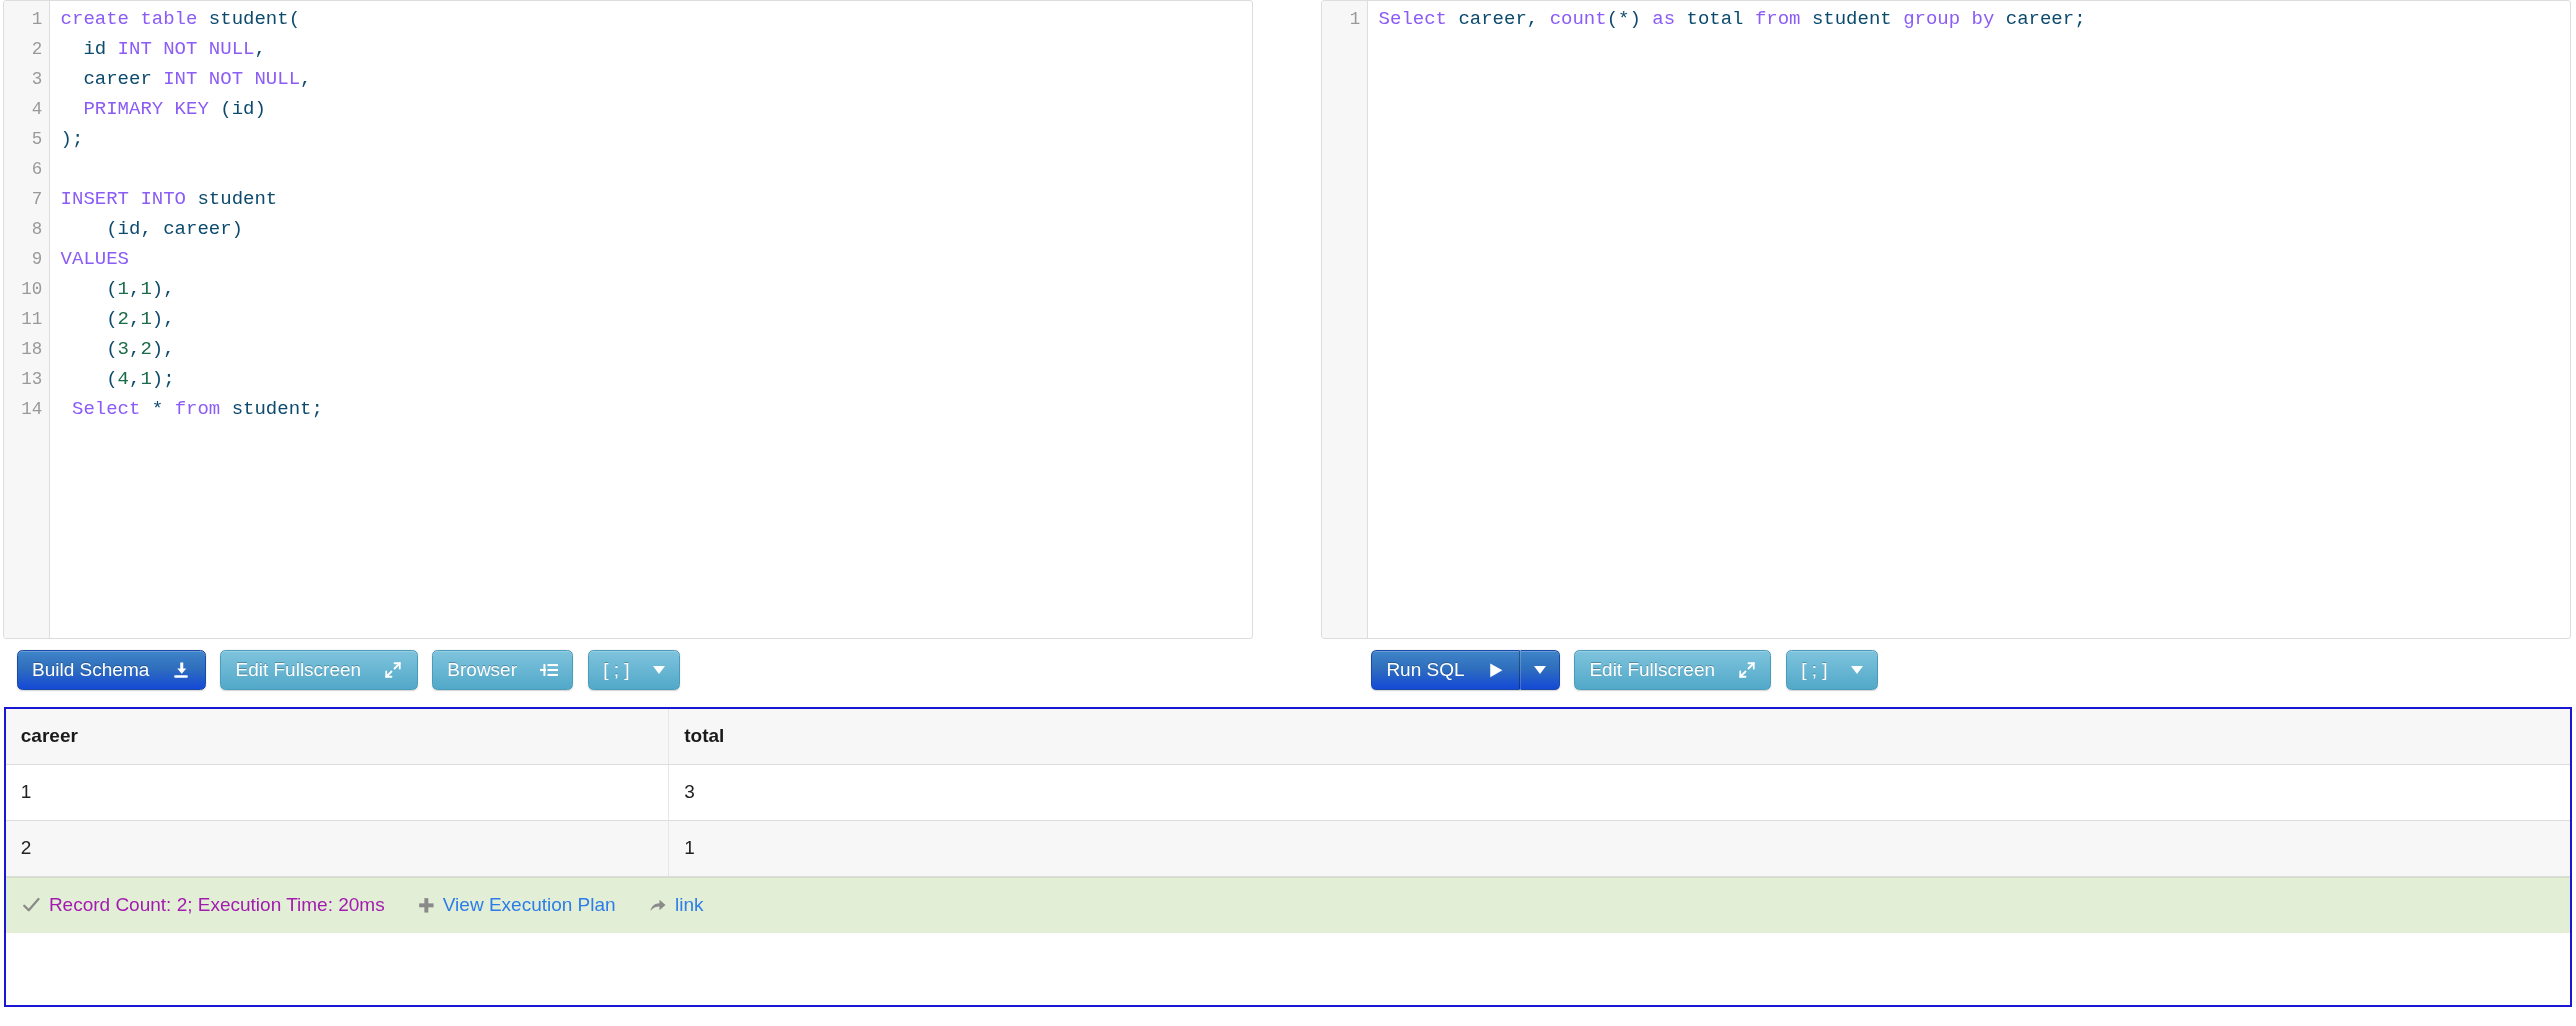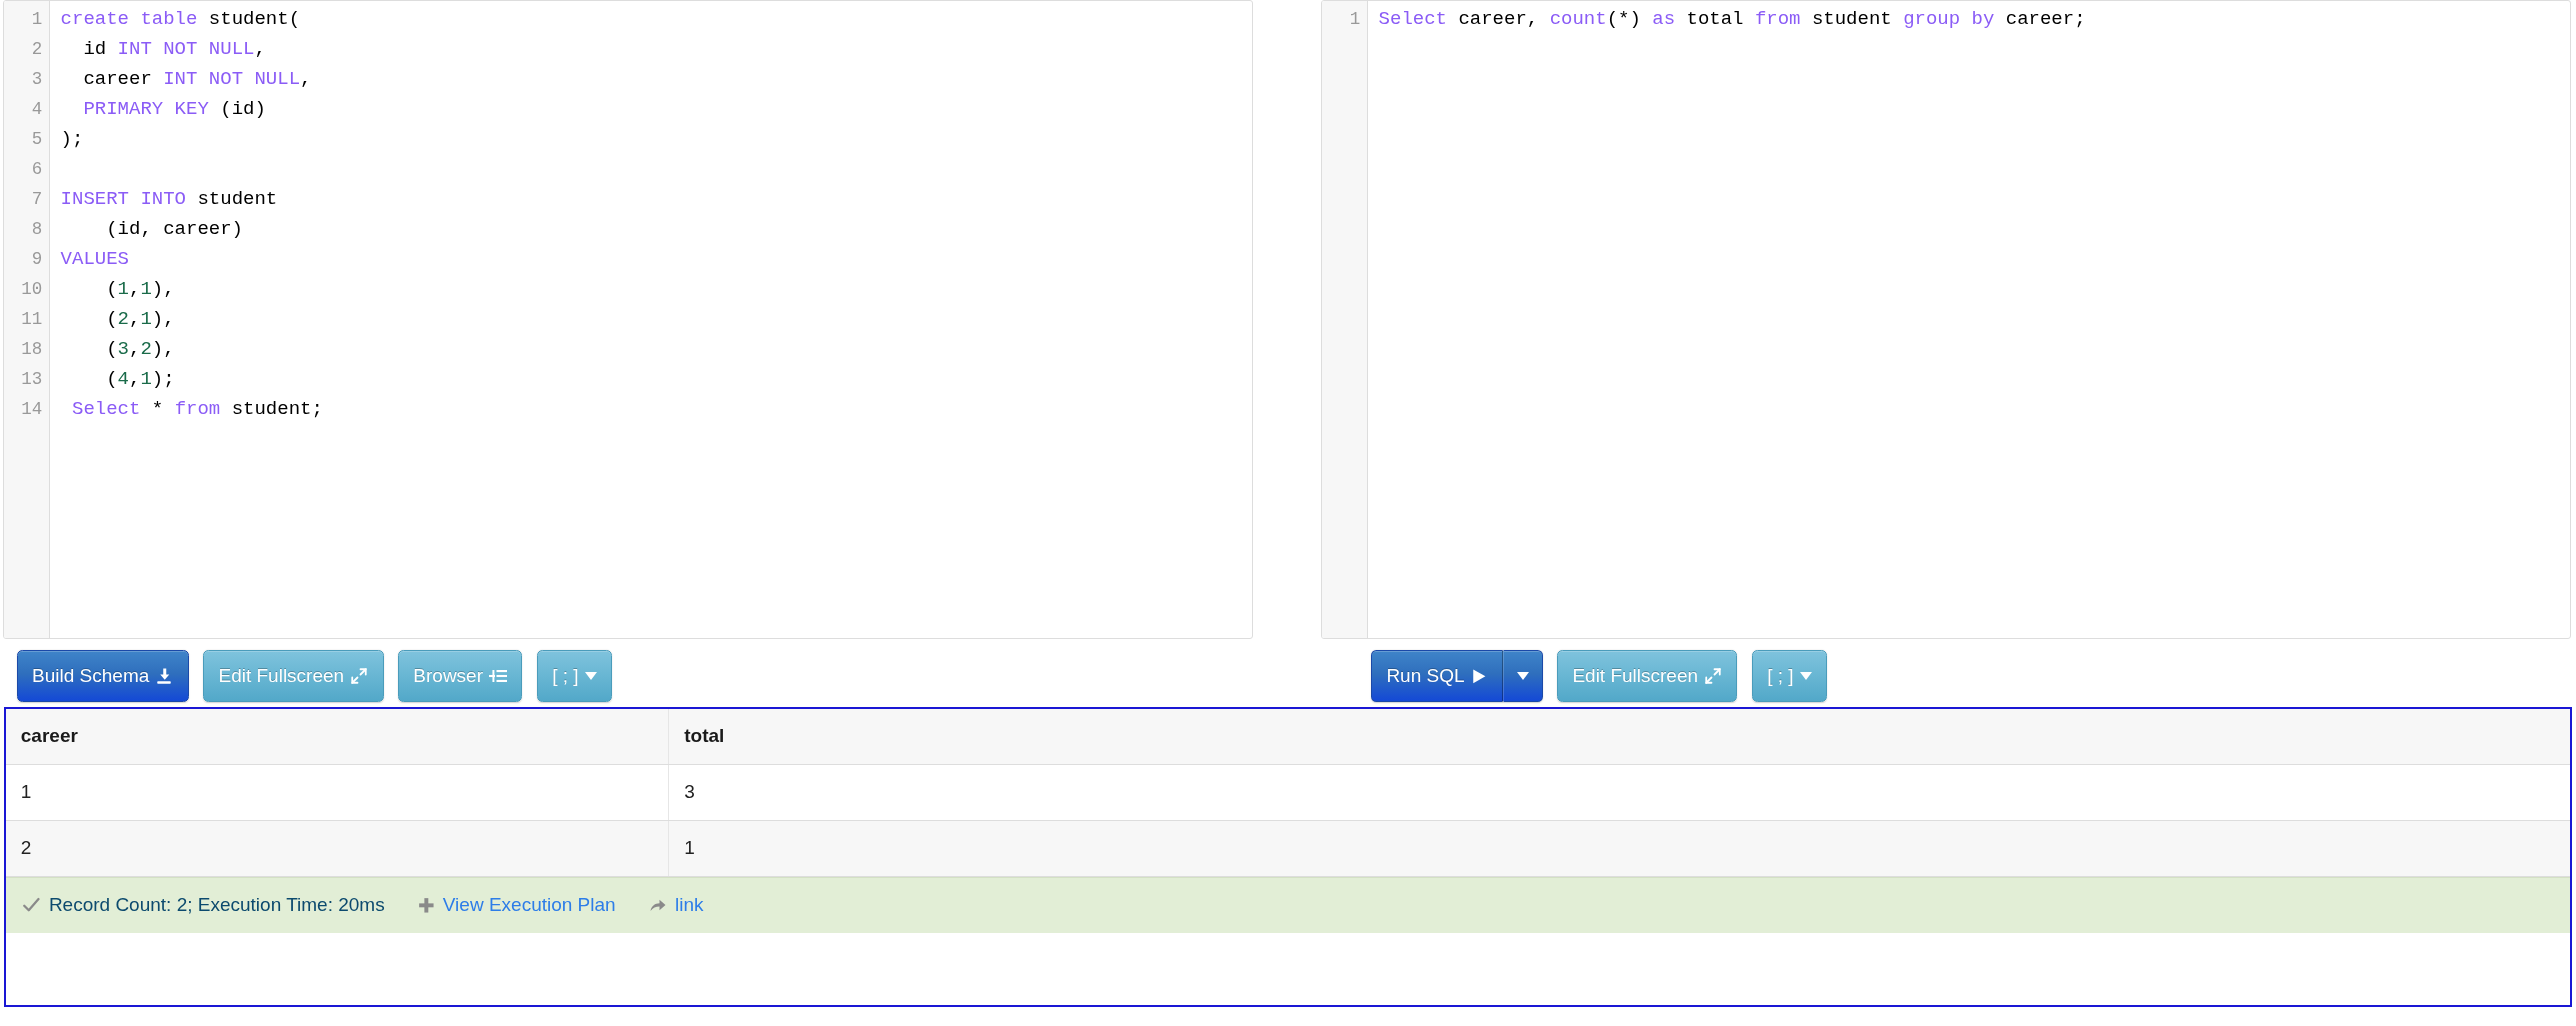--- a/index.html
+++ b/index.html
@@ -59,34 +59,34 @@
   .code {
     flex: 1 1 auto;
     padding: 3px 0 0 10.6px;
     color: #000000;
     white-space: pre;
     overflow: hidden;
   }
   .code .line { height: 30px; line-height: 30px; }
   .kw  { color: #8b5cf6; }
   .num { color: #1a6b4a; }
-  .pl  { color: #000000; }
+  .pl  { color: #0c4a6e; }
 
   
   .toolbar { position: absolute; top: 650px; height: 43px; display: flex; align-items: flex-start; }
   #toolbar-left  { left: 16.7px; }
   #toolbar-right { left: 1335px; padding-left: 36px; }
 
   .btn {
     position: relative;
     display: inline-flex;
     align-items: center;
     justify-content: center;
-    gap: 6px;
-    height: 52px;
+    gap: 23px;
+    height: 40px;
     padding: 0 14.4px;
     margin-right: 14.4px;
     border: 0.8px solid rgba(0,0,0,0.22);
     border-radius: 5.3px;
     color: #ffffff;
     font-size: 19px;
     font-weight: 400;
     font-family: "Liberation Sans", sans-serif;
     cursor: pointer;
     white-space: nowrap;
@@ -160,21 +160,21 @@
   #status-bar {
     display: flex;
     align-items: center;
     height: 56px;
     background: #e2eed6;
     border-top: 0.8px solid #d3e0c4;
     padding: 0 16.7px;
     font-size: 19px;
   }
   .status-item { display: inline-flex; align-items: center; gap: 8.4px; margin-right: 33px; }
-  .status-text { color: #0c4a6e; }
+  .status-text { color: #a21caf; }
   .status-link { color: #2d7de8; text-decoration: none; cursor: pointer; }
   .ico-gray { color: #8a8a8a; display: inline-flex; align-items: center; }
   .ico-gray svg { display: block; }
 </style>
 </head>
 <body>
 
 <div class="editors">
 
   <div class="editor-panel" id="panel-left">

